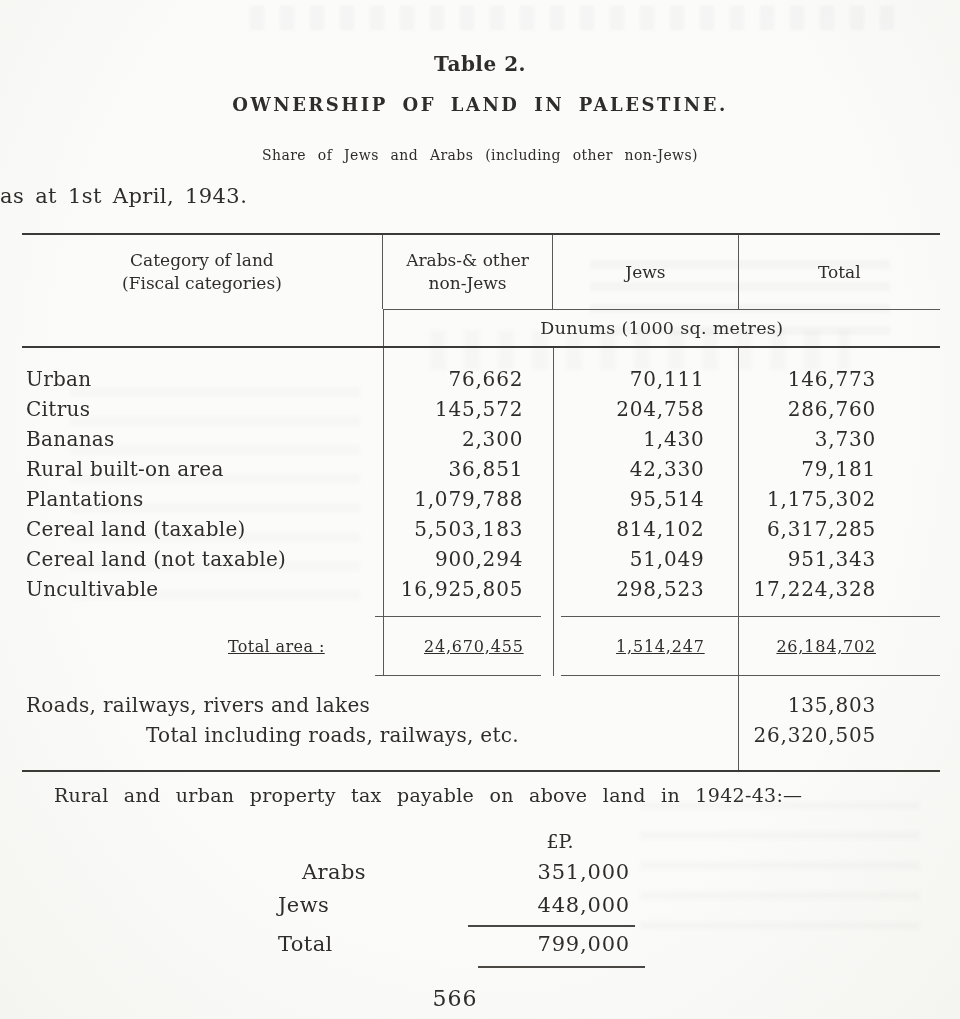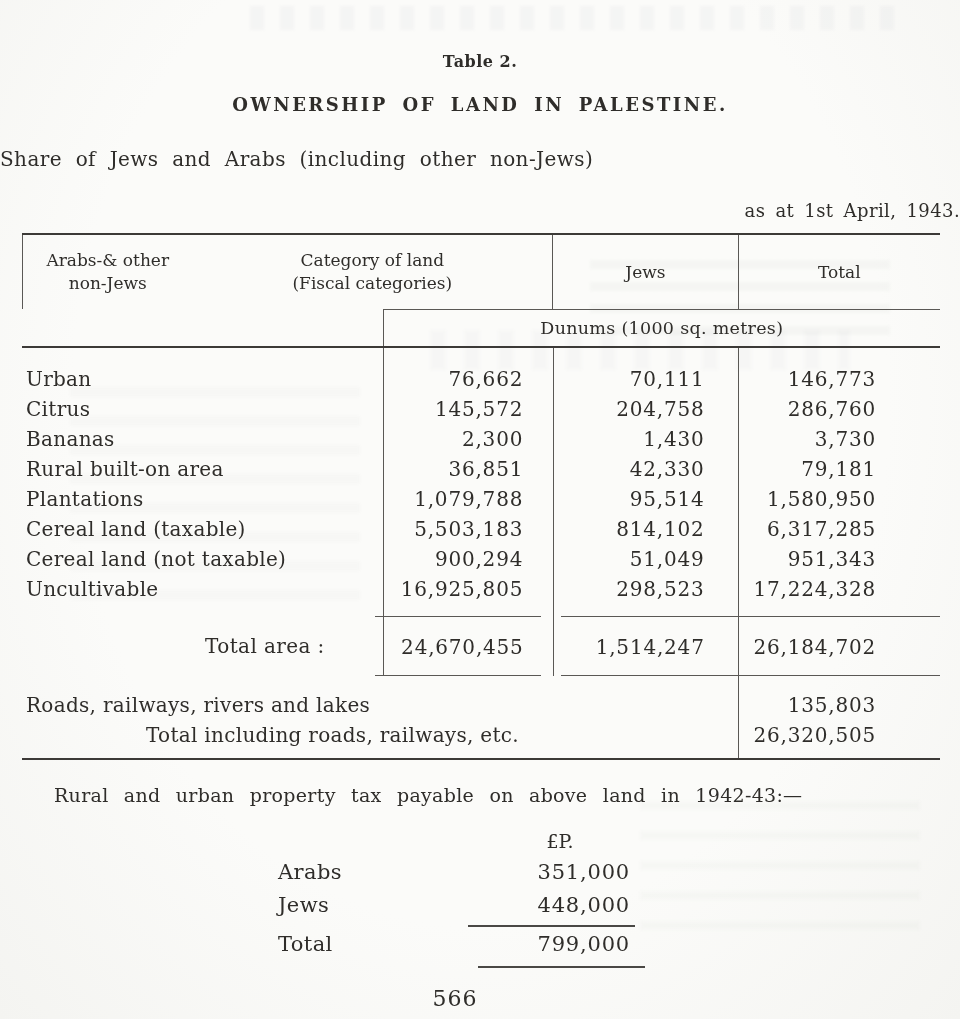--- a/index.html
+++ b/index.html
@@ -26,27 +26,27 @@
     background:repeating-linear-gradient(0deg,rgba(120,140,120,.08) 0 9px,rgba(0,0,0,0) 9px 22px);opacity:.6;}
   .sm3{top:370px;left:70px;width:290px;height:230px;
     background:repeating-linear-gradient(0deg,rgba(130,135,125,.06) 0 10px,rgba(0,0,0,0) 10px 29px);opacity:.55;}
   .sm4{top:800px;left:640px;width:280px;height:130px;
     background:repeating-linear-gradient(0deg,rgba(125,135,125,.07) 0 9px,rgba(0,0,0,0) 9px 30px);opacity:.5;}
   .sm5{top:330px;left:430px;width:420px;height:40px;
     background:repeating-linear-gradient(90deg,rgba(125,130,140,.07) 0 16px,rgba(0,0,0,0) 16px 34px);opacity:.5;}
 
   
   .t-label{position:absolute;top:52px;left:0;width:100%;text-align:center;
-    font-size:16px;font-weight:bold;letter-spacing:.5px;}
+    font-size:20px;font-weight:bold;letter-spacing:.5px;}
   .t-title{position:absolute;top:94px;left:0;width:100%;text-align:center;
     font-size:18px;font-weight:bold;letter-spacing:2.5px;word-spacing:6px;}
-  .t-sub1{position:absolute;top:147px;left:0;width:100%;text-align:left;
-    font-size:20px;word-spacing:7px;letter-spacing:.4px;}
-  .t-sub2{position:absolute;top:200px;left:0;width:100%;text-align:right;
-    font-size:18px;word-spacing:4px;letter-spacing:.4px;}
+  .t-sub1{position:absolute;top:147px;left:0;width:100%;text-align:center;
+    font-size:14px;word-spacing:7px;letter-spacing:.4px;}
+  .t-sub2{position:absolute;top:184px;left:0;width:100%;text-align:left;
+    font-size:21px;word-spacing:4px;letter-spacing:.4px;}
 
   
   .doc-table{position:absolute;left:22px;top:233px;width:918px;}
   .thead{border-top:2px solid #3c3a37;border-bottom:2px solid #3c3a37;}
   .hrow1{display:flex;height:74px;}
   .hc{display:flex;flex-direction:column;justify-content:center;align-items:center;
     font-size:17px;line-height:1.35;text-align:center;}
   .hc1{width:361px;}
   .hc2{width:170px;}
   .hc3{width:185px;}
@@ -61,40 +61,40 @@
   .vline{position:absolute;top:0;bottom:0;width:1px;background:#5a5855;}
   .vl1{left:361px;} .vl2{left:531px;} .vl3{left:716px;}
 
   .drow{display:flex;height:30px;line-height:30px;font-size:20px;}
   .dcat{width:361px;padding-left:4px;box-sizing:border-box;letter-spacing:.3px;}
   .dnum{box-sizing:border-box;text-align:right;letter-spacing:.8px;}
   .n1{width:170px;padding-right:17px;}
   .n2{width:185px;padding-right:37px;margin-left:20px;}
   .n3{width:202px;padding-right:64px;}
 
-  .ta-row{display:flex;margin-top:12px;font-size:20px;}
+  .ta-row{display:flex;margin-top:12px;font-size:16px;text-decoration:underline;}
   .ta-label{width:361px;box-sizing:border-box;text-align:right;padding-right:50px;
     align-self:center;letter-spacing:.4px;}
   .ta-num{box-sizing:border-box;text-align:right;letter-spacing:.8px;
     border-top:1px solid #5a5855;border-bottom:1px solid #5a5855;
     padding-top:17px;padding-bottom:15px;line-height:26px;}
 
-  .tfoot{position:relative;padding-top:14px;border-bottom:2px solid #3c3a37;padding-bottom:8px;}
+  .tfoot{position:relative;padding-top:14px;border-bottom:2px solid #3c3a37;padding-bottom:20px;}
   .frow{display:flex;height:30px;line-height:30px;font-size:20px;}
   .flabel{width:716px;box-sizing:border-box;padding-left:4px;letter-spacing:.3px;}
   .flabel.indent{padding-left:124px;}
   .fnum{width:202px;box-sizing:border-box;text-align:right;padding-right:64px;letter-spacing:.8px;}
 
   
   .tax{position:absolute;left:0;top:770px;width:100%;height:230px;}
   .tax-head{position:absolute;left:54px;top:14px;font-size:19px;word-spacing:9px;letter-spacing:.3px;}
   .tax-cur{position:absolute;left:460px;top:60px;width:200px;text-align:center;font-size:19px;}
   .tax-label{position:absolute;left:278px;font-size:21px;letter-spacing:.4px;}
   .tax-val{position:absolute;left:420px;width:210px;text-align:right;font-size:21px;letter-spacing:.8px;}
-  .tl1{top:90px;} .tv1{top:90px;}
+  .tl1{top:90px;margin-left:24px;} .tv1{top:90px;}
   .tl2{top:123px;} .tv2{top:123px;}
   .tl3{top:162px;} .tv3{top:162px;}
   .tax-rule{position:absolute;height:1.5px;background:#4a4845;}
   .tr1{top:155px;left:468px;width:167px;}
   .tr2{top:196px;left:478px;width:167px;}
 
   .page-num{position:absolute;left:355px;top:986px;width:200px;text-align:center;
     font-size:22px;letter-spacing:1px;}
 </style>
 </head>
@@ -110,28 +110,28 @@
 
   <div class="t-label">Table 2.</div>
   <div class="t-title">OWNERSHIP OF LAND IN PALESTINE.</div>
   <div class="t-sub1">Share of Jews and Arabs (including other non-Jews)</div>
   <div class="t-sub2">as at 1st April, 1943.</div>
 
   <div class="doc-table">
 
     <div class="thead">
       <div class="hrow1">
+        <div class="hc hc1">
+          <div>Category of land</div>
+          <div>(Fiscal categories)</div>
+        </div>
         <div class="hc hc2 vleft">
           <div>Arabs-&amp; other</div>
           <div>non-Jews</div>
         </div>
-        <div class="hc hc1">
-          <div>Category of land</div>
-          <div>(Fiscal categories)</div>
-        </div>
         <div class="hc hc3 vleft">Jews</div>
         <div class="hc hc4 vleft">Total</div>
       </div>
       <div class="hrow2">
         <div class="hc1s"></div>
         <div class="hmerge">Dunums (1000 sq. metres)</div>
       </div>
     </div>
 
     <div class="tbody">
@@ -160,21 +160,21 @@
       <div class="drow">
         <div class="dcat">Rural built-on area</div>
         <div class="dnum n1">36,851</div>
         <div class="dnum n2">42,330</div>
         <div class="dnum n3">79,181</div>
       </div>
       <div class="drow">
         <div class="dcat">Plantations</div>
         <div class="dnum n1">1,079,788</div>
         <div class="dnum n2">95,514</div>
-        <div class="dnum n3">1,580,950</div>
+        <div class="dnum n3">1,175,302</div>
       </div>
       <div class="drow">
         <div class="dcat">Cereal land (taxable)</div>
         <div class="dnum n1">5,503,183</div>
         <div class="dnum n2">814,102</div>
         <div class="dnum n3">6,317,285</div>
       </div>
       <div class="drow">
         <div class="dcat">Cereal land (not taxable)</div>
         <div class="dnum n1">900,294</div>

